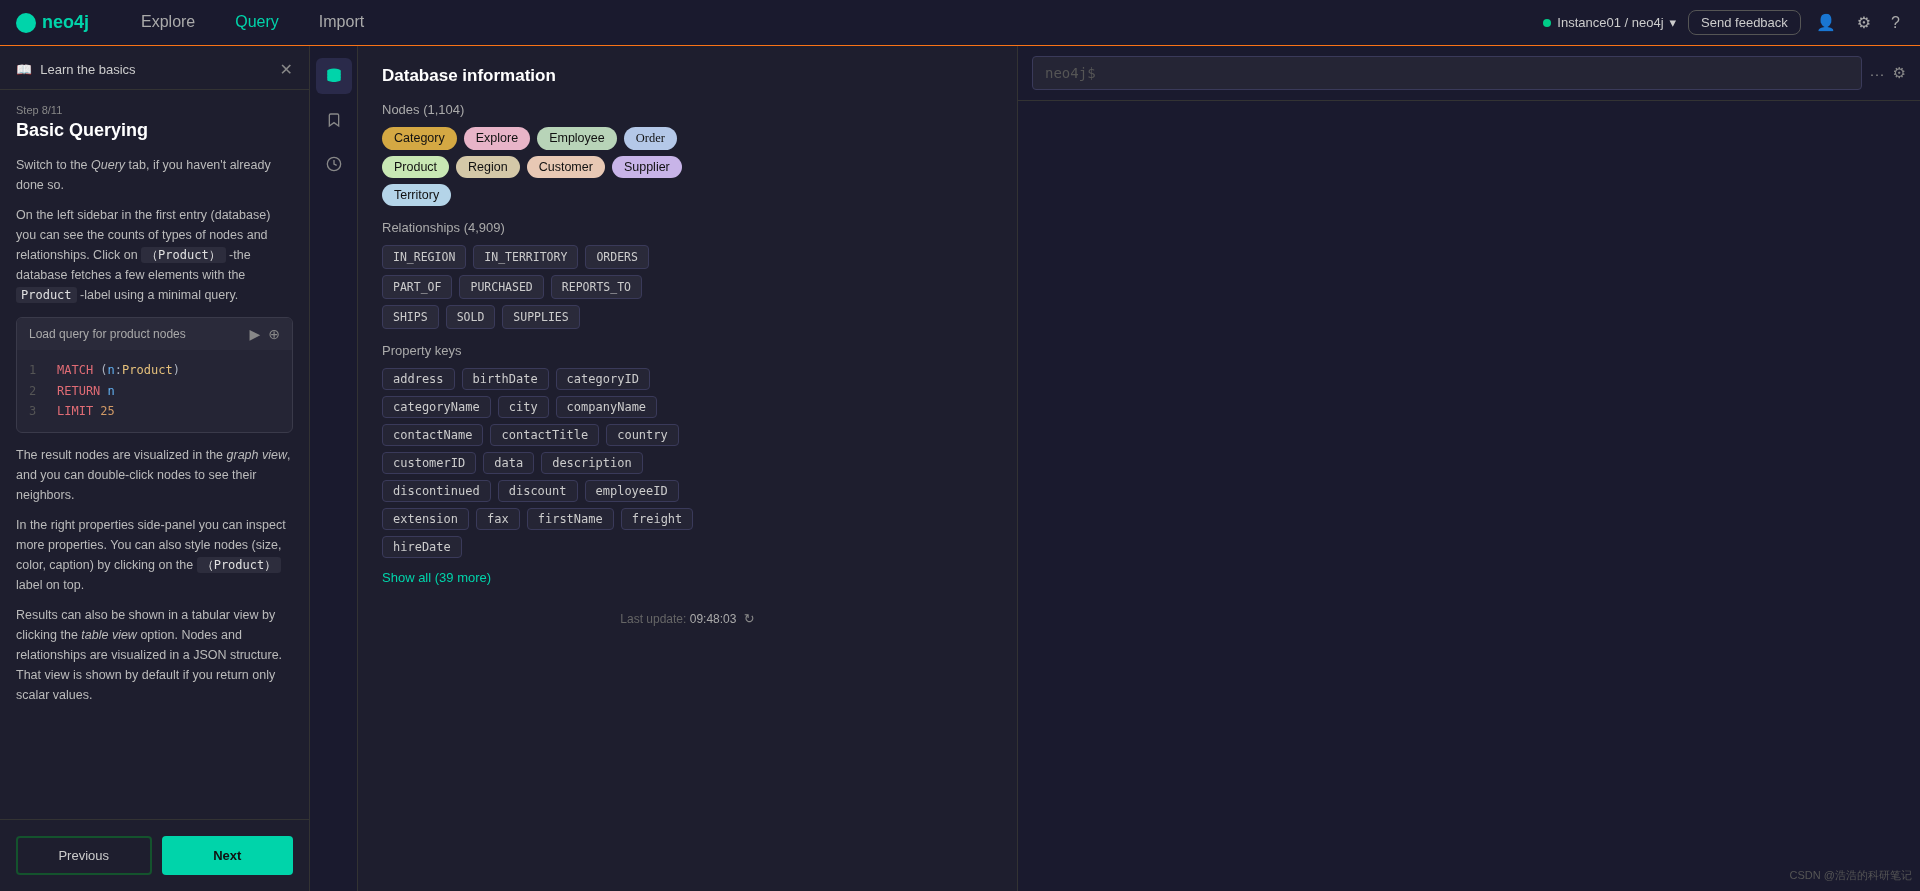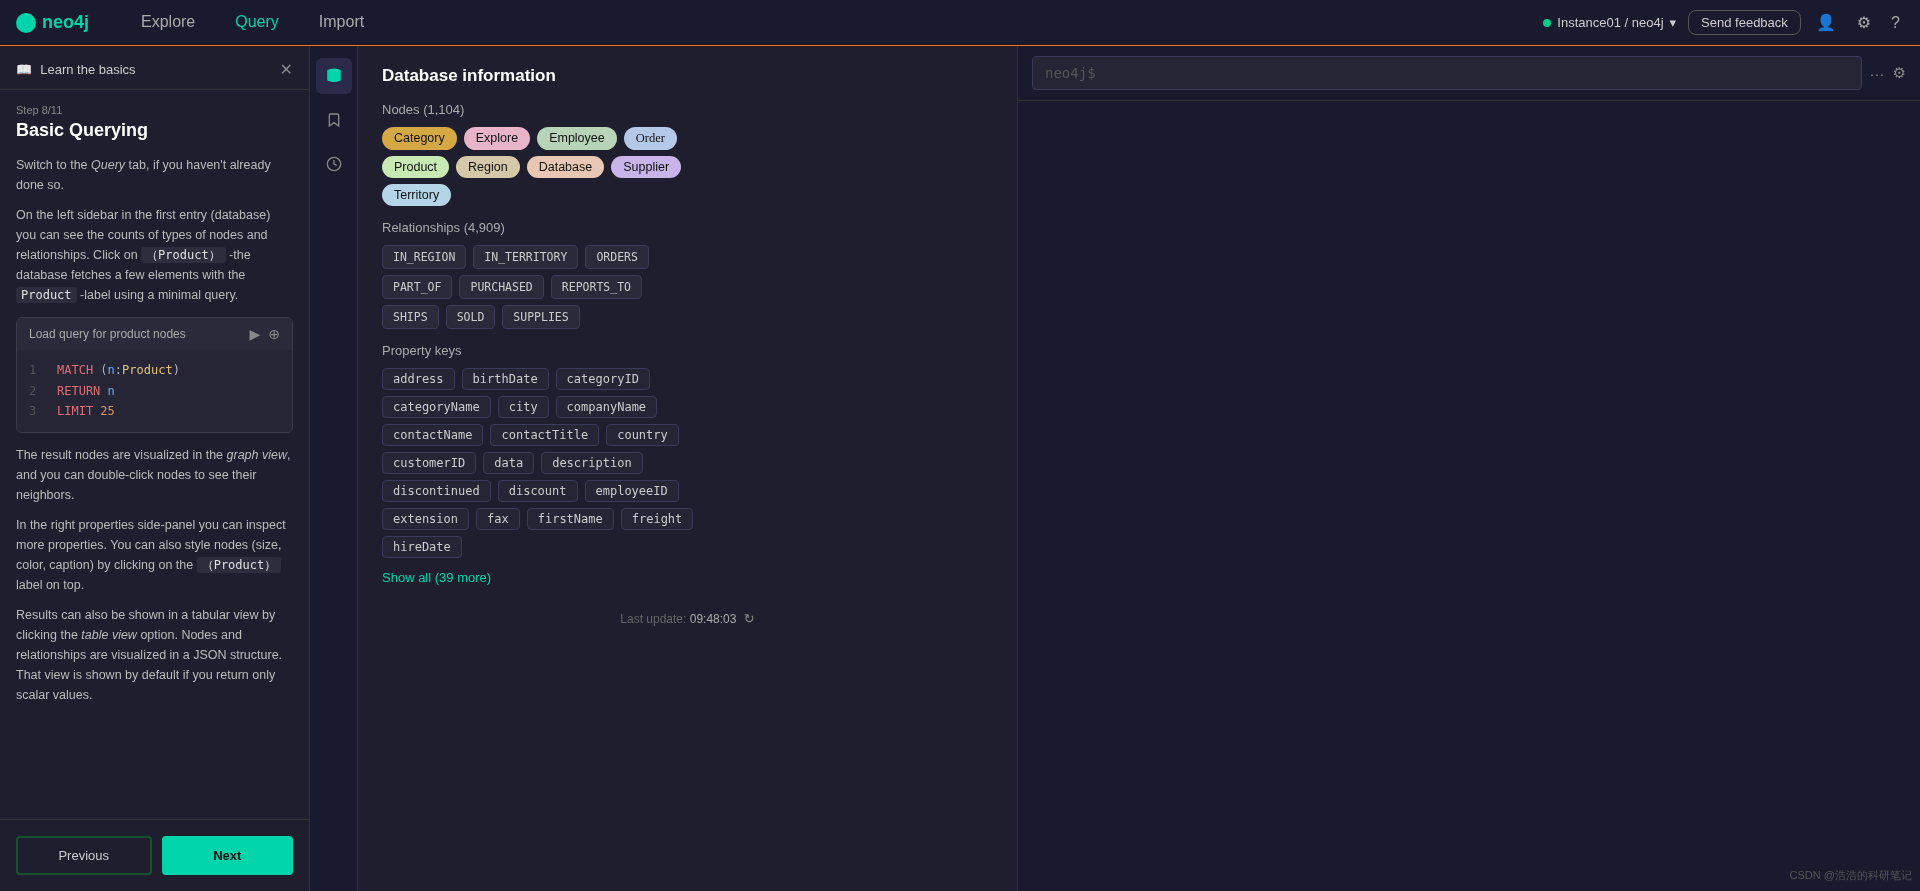--- a/index.html
+++ b/index.html
@@ -512,21 +512,21 @@
       <div class="section-title">Nodes (1,104)</div>
       <div class="tags-row">
         <span class="tag tag-category">Category</span>
         <span class="tag tag-customer">Explore</span>
         <span class="tag tag-employee">Employee</span>
         <span class="tag tag-order">Order</span>
       </div>
       <div class="tags-row">
         <span class="tag tag-product">Product</span>
         <span class="tag tag-region">Region</span>
-        <span class="tag tag-shipper">Database</span>
+        <span class="tag tag-shipper">Customer</span>
         <span class="tag tag-supplier">Supplier</span>
       </div>
       <div class="tags-row">
         <span class="tag tag-territory">Territory</span>
       </div>
 
       <div class="section-title">Relationships (4,909)</div>
       <div class="tags-row">
         <span class="rel-tag">IN_REGION</span>
         <span class="rel-tag">IN_TERRITORY</span>

